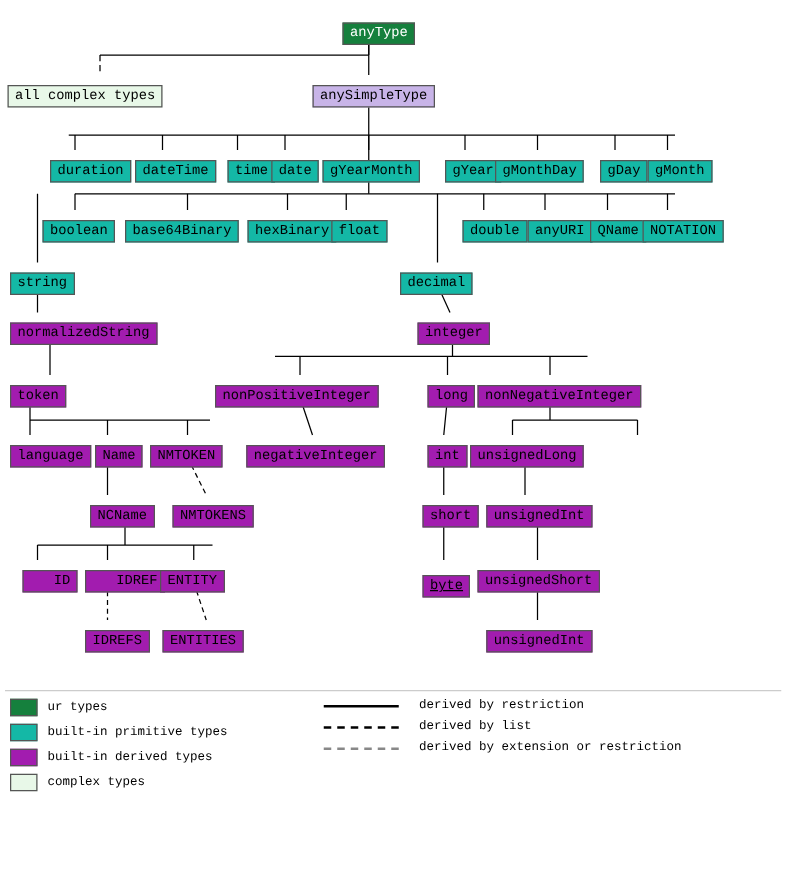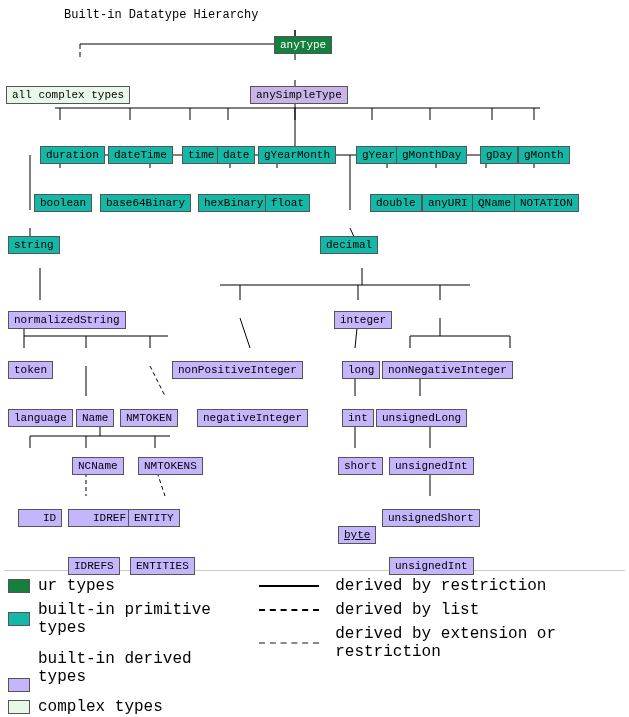--- a/index.html
+++ b/index.html
@@ -57,51 +57,49 @@
       color: #000;
     }
 
     .primitive {
       background: #14b8a6;
       border-color: #555;
       color: #000;
     }
 
     .derived {
-      background: #c4b5fd;
-      border-color: #555;
-      color: #000;
-      margin-top: 35px;
+      background: #a21caf;
+      border-color: #555;
+      color: #000;
     }
 
     .complex {
       background: #e8f8e8;
       border-color: #555;
       color: #000;
     }
 
     .legend-item {
       display: flex;
       align-items: center;
       gap: 8px;
-      font-size: 16px;
+      font-size: 10px;
     }
 
     .legend-box {
       width: 22px;
       height: 14px;
       border: 1px solid #555;
       flex-shrink: 0;
     }
   </style>
 </head>
 <body>
 
 <div class="diagram-container">
-  <div class="title">Built-in Datatype Hierarchy</div>
 
   <svg class="lines-svg" height="560" width="629">
 
     <line x1="295" y1="30" x2="295" y2="44" stroke="#000" stroke-width="1"></line>
     <line x1="295" y1="44" x2="80" y2="44" stroke="#000" stroke-width="1"></line>
     <line x1="80" y1="44" x2="80" y2="60" stroke="#000" stroke-width="1" stroke-dasharray="5,3"></line>
 
     <line x1="295" y1="30" x2="295" y2="60" stroke="#000" stroke-width="1"></line>
 
     <line x1="295" y1="80" x2="295" y2="108" stroke="#000" stroke-width="1"></line>
@@ -231,21 +229,21 @@
     <div class="node derived" style="left:372px; top:348px;">unsignedLong</div>
 
     <div class="node derived" style="left:68px; top:396px;">NCName</div>
     <div class="node derived" style="left:134px; top:396px;">NMTOKENS</div>
     <div class="node derived" style="left:334px; top:396px;">short</div>
     <div class="node derived" style="left:385px; top:396px;">unsignedInt</div>
 
     <div class="node derived" style="left:14px; top:448px;padding-left:24px;">ID</div>
     <div class="node derived" style="left:64px; top:448px;padding-left:24px;">IDREF</div>
     <div class="node derived" style="left:124px; top:448px;">ENTITY</div>
-    <div class="node derived" style="left:334px; top:465px;text-decoration:underline;">byte</div>
+    <div class="node derived" style="left:334px; top:452px;text-decoration:underline;">byte</div>
     <div class="node derived" style="left:378px; top:448px;">unsignedShort</div>
 
     <div class="node derived" style="left:64px; top:496px;">IDREFS</div>
     <div class="node derived" style="left:126px; top:496px;">ENTITIES</div>
     <div class="node derived" style="left:385px; top:496px;">unsignedInt</div>
   </div>
 
   <div style="display:flex; margin-top:4px; padding: 6px 4px; border-top: 1px solid #ccc; gap:10px;">
     <div style="flex:1;">
       <div class="legend-item">

